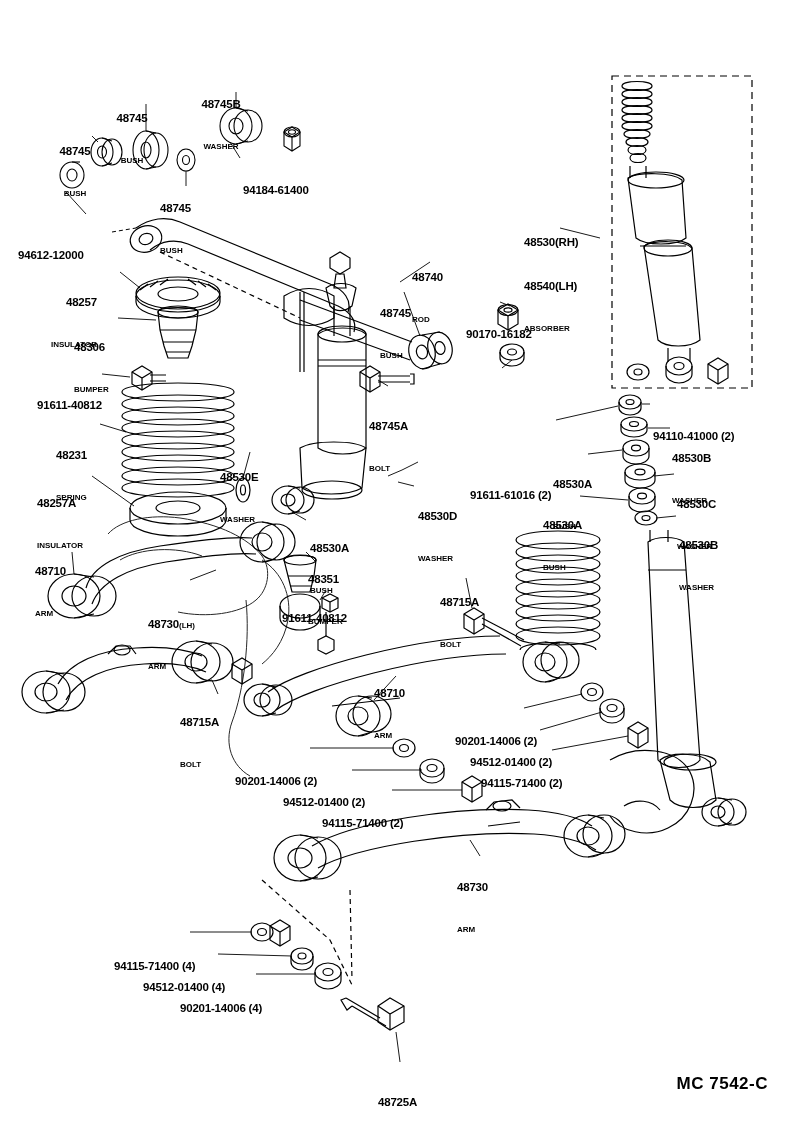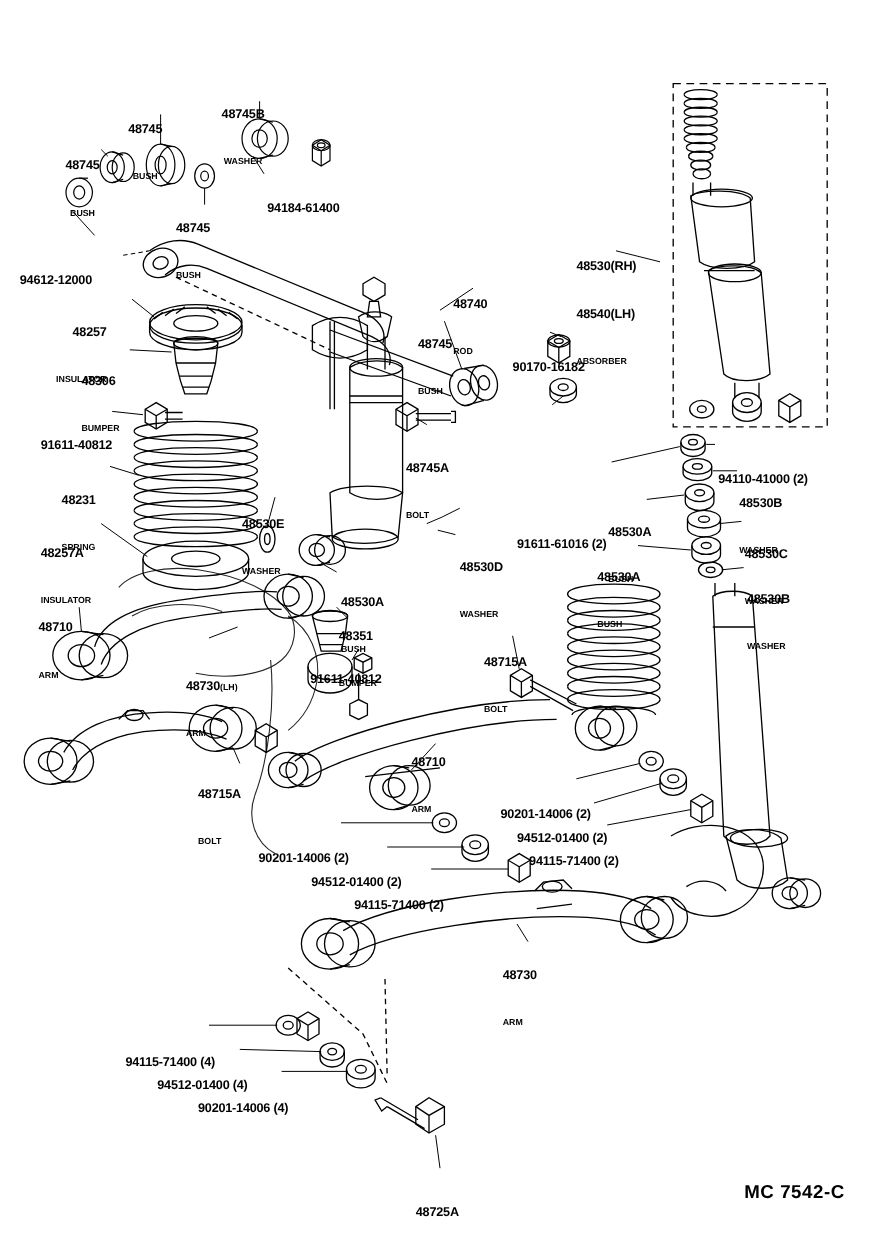--- a/index.html
+++ b/index.html
@@ -535,21 +535,21 @@
   <div class="lbl" style="left:37px; top:465px;">
     <span class="pn">48257A</span>
     <span class="sub">INSULATOR</span>
   </div>
 
   <div class="lbl" style="left:35px; top:533px;">
     <span class="pn">48710</span>
     <span class="sub">ARM</span>
   </div>
 
-  <div class="lbl" style="left:148px; top:586px;margin-left:21px;">
+  <div class="lbl" style="left:148px; top:586px;">
     <span class="pn"><span>48730</span><span class="sub" style="display:inline; font-size:8px;">(LH)</span></span>
     <span class="sub">ARM</span>
   </div>
 
   <div class="lbl" style="left:180px; top:684px;">
     <span class="pn">48715A</span>
     <span class="sub">BOLT</span>
   </div>
 
   <div class="lbl" style="left:220px; top:439px;">

